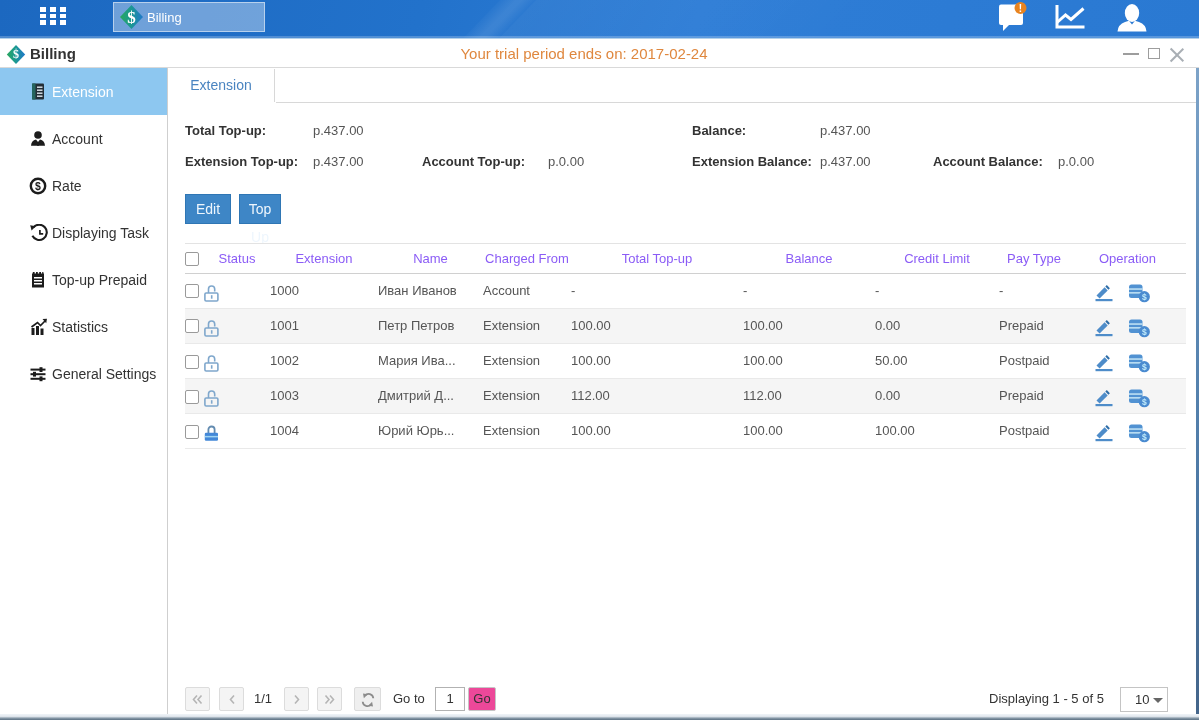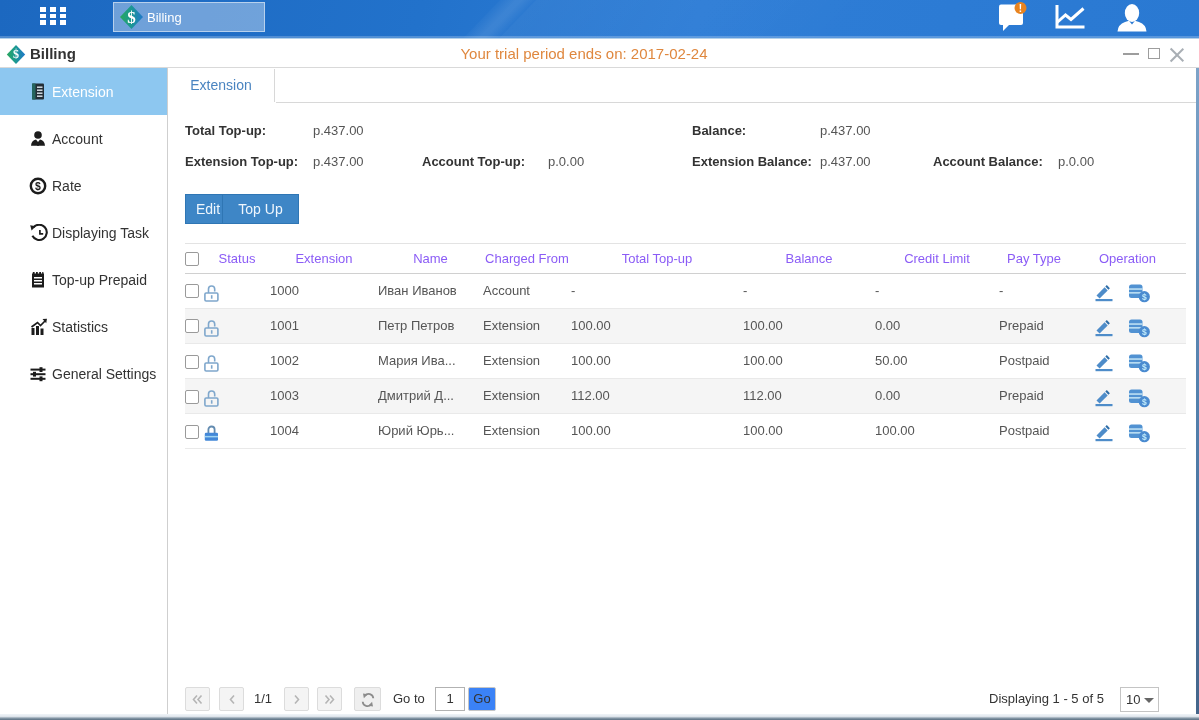--- a/index.html
+++ b/index.html
@@ -74,24 +74,24 @@
 .opicons { padding-left:25px; } .opicons svg { vertical-align:middle; position:relative; top:2px; }
 
 
 #pager { position:absolute; left:0; top:619px; width:1028px; height:24px; }
 .pbtn { position:absolute; top:0; width:25px; height:24px; background:#f4f4f4; border:1px solid #dcdcdc;
   border-radius:2px; text-align:center; }
 .pbtn svg { margin-top:6px; }
 .ptext { position:absolute; font-size:13px; color:#333; top:4px; }
 #goinput { position:absolute; left:267px; top:0; width:30px; height:24px; border:1px solid #b2b2b2;
   font-size:13px; text-align:center; line-height:22px; color:#333; background:#fff; }
-#gobtn { position:absolute; left:300px; top:0; width:28px; height:24px; background:#3b82f6;
+#gobtn { position:absolute; left:300px; top:0; width:28px; height:24px; background:#ec4899;
   border:1px solid #c6c6c6; border-radius:2px; text-align:center; line-height:22px; font-size:13px; color:#333; }
-#dropdown { position:absolute; left:952px; top:0; width:39px; height:25px; border:1px solid #c4c4c4;
-  background:#fff; font-size:13px; color:#333; line-height:23px; padding-left:5px; }
+#dropdown { position:absolute; left:952px; top:0; width:48px; height:25px; border:1px solid #c4c4c4;
+  background:#fff; font-size:13px; color:#333; line-height:23px; padding-left:14px; }
 #dropdown .tri { position:absolute; right:4px; top:10px; width:0; height:0;
   border-left:5.5px solid transparent; border-right:5.5px solid transparent; border-top:5.5px solid #666; }
 </style>
 </head>
 <body>
 
 <div id="topbar">
   <div class="sheen"></div>
     <div class="sheen2"></div>
     <div class="botline"></div>
@@ -236,21 +236,21 @@
   <div class="slabel" style="left:17px; top:85.5px">Extension Top-up:</div>
   <div class="svalue" style="left:145px; top:85.5px">p.437.00</div>
   <div class="slabel" style="left:254px; top:85.5px">Account Top-up:</div>
   <div class="svalue" style="left:380px; top:85.5px">p.0.00</div>
   <div class="slabel" style="left:524px; top:85.5px">Extension Balance:</div>
   <div class="svalue" style="left:652px; top:85.5px">p.437.00</div>
   <div class="slabel" style="left:765px; top:85.5px">Account Balance:</div>
   <div class="svalue" style="left:890px; top:85.5px">p.0.00</div>
 
   <div class="bluebtn" style="left:17px; width:46px">Edit</div>
-  <div class="bluebtn" style="left:54px; width:77px">Top Up</div>
+  <div class="bluebtn" style="left:71px; width:42px">Top Up</div>
 
   <table id="tbl">
     <colgroup>
       <col style="width:19px">
         <col style="width:66px">
         <col style="width:108px">
         <col style="width:105px">
       <col style="width:88px">
         <col style="width:172px">
         <col style="width:132px">

